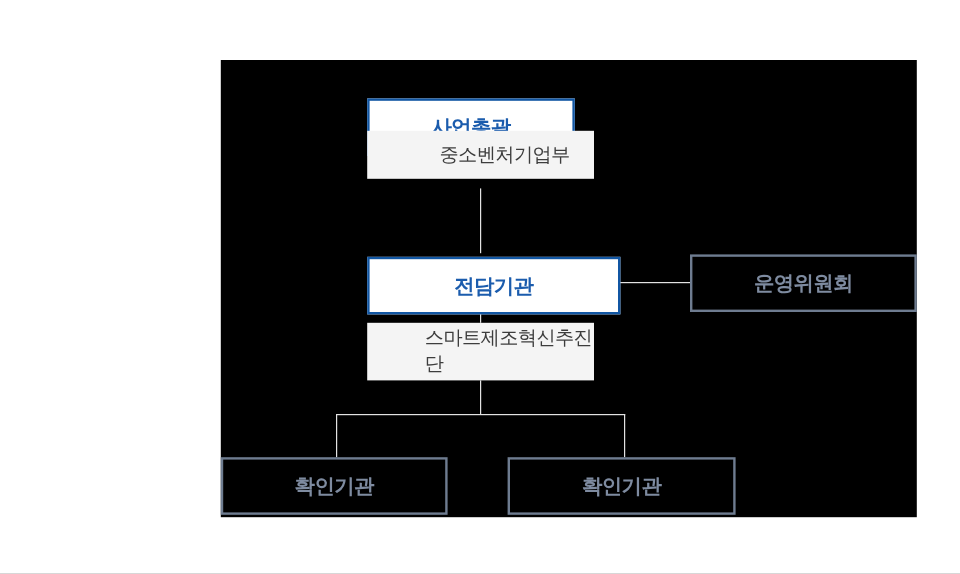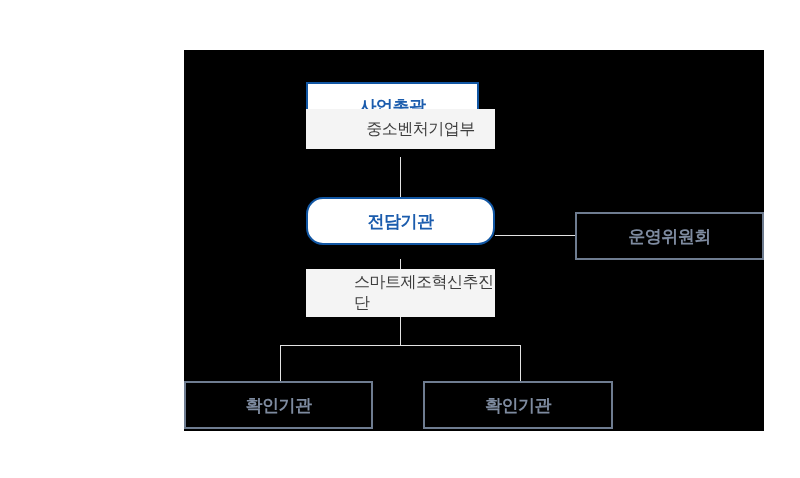--- a/index.html
+++ b/index.html
@@ -43,21 +43,21 @@
     color:#7e8ba0;
     font-weight:bold;
   }
   .line{
     position:absolute;
     background:#e3e3e3;
   }
   
   .pos-business{left:122px;top:0;width:173px;height:48px;margin-top:32px;}
   .pos-ministry{left:122px;top:59px;width:189px;height:40px;padding-left:40px;}
-  .pos-agency{left:122px;top:147px;width:189px;height:48px;border-radius:17px;}
+  .pos-agency{left:122px;top:164px;width:211px;height:48px;}
   .pos-smart{left:122px;top:219px;width:189px;height:48px;padding-left:48px;}
   .pos-committee{left:391px;top:162px;width:189px;height:48px;justify-content:center;}
   .pos-confirm-left{left:0px;top:331px;width:189px;height:48px;}
   .pos-confirm-right{left:239px;top:331px;width:190px;height:48px;}
   
   .conn-v1{left:216px;top:50px;width:1px;height:9px;}
   .conn-v2{left:216px;top:107px;width:1px;height:54px;}
   .conn-v3{left:216px;top:209px;width:1px;height:10px;}
   .conn-h-committee{left:311px;top:185px;width:80px;height:1px;}
   .conn-v4{left:216px;top:267px;width:1px;height:28px;}

